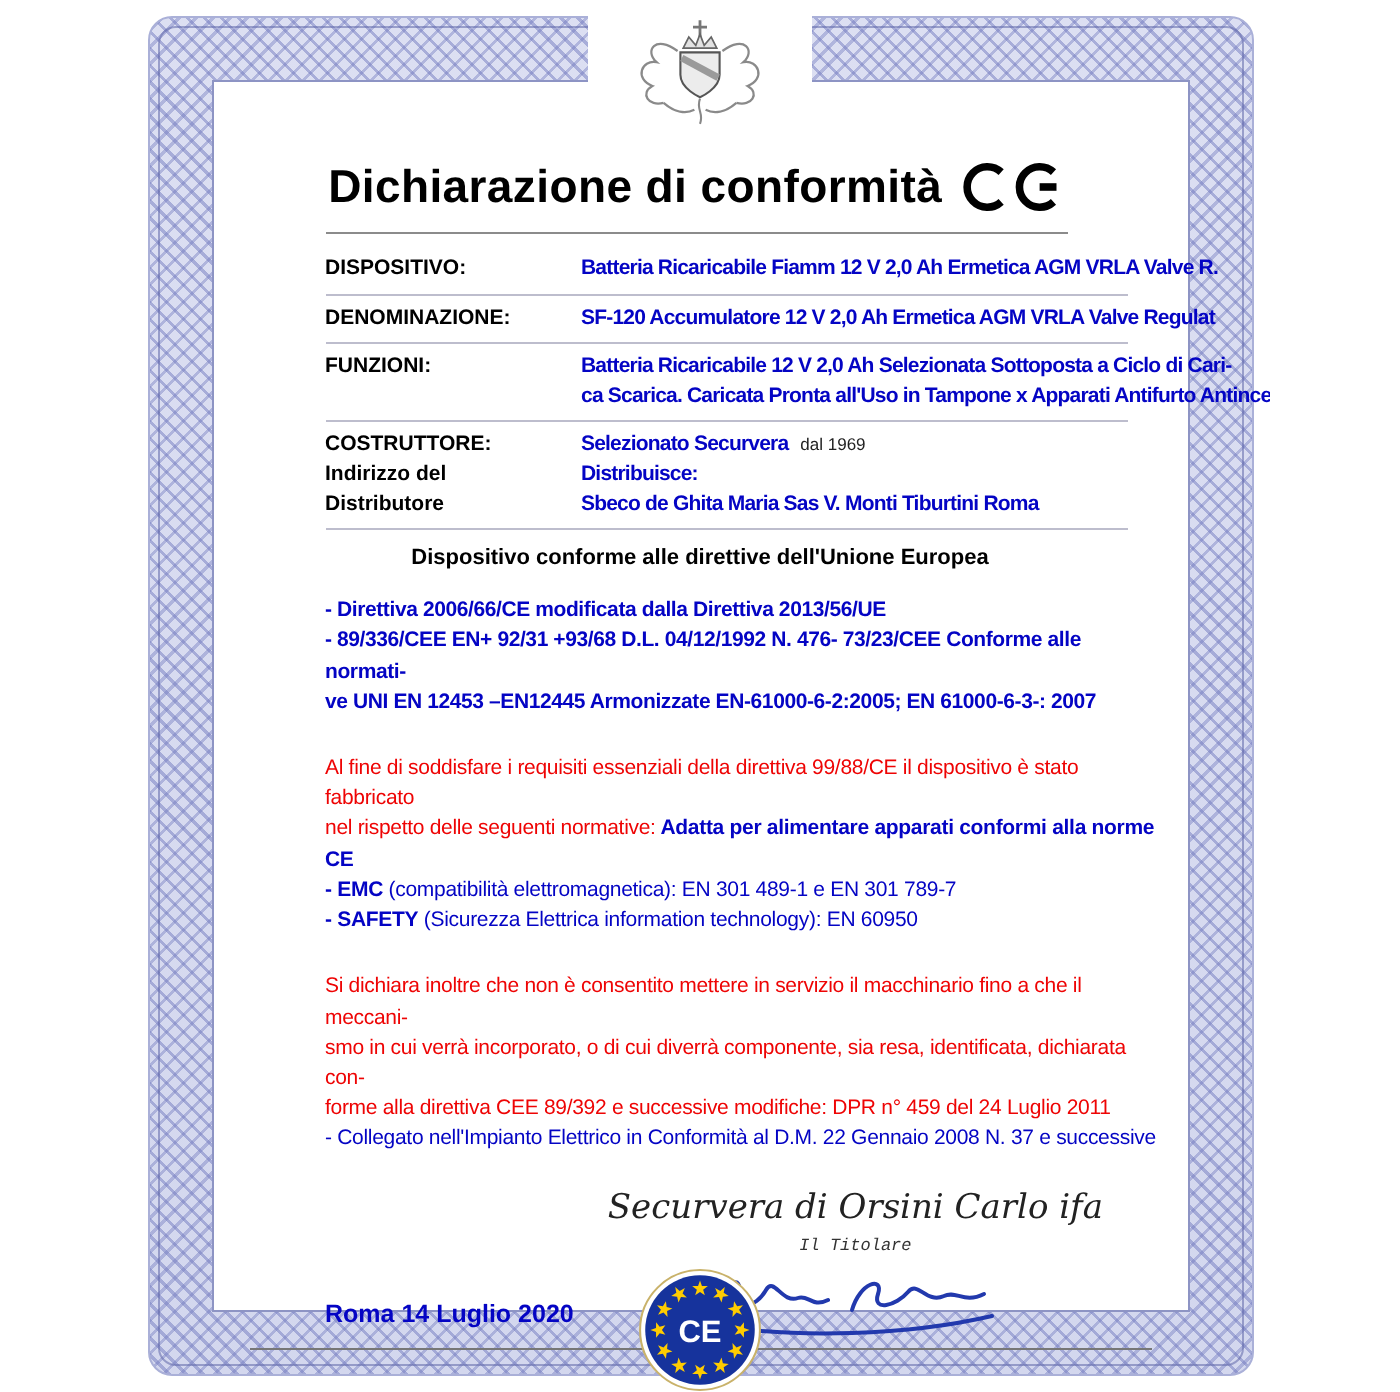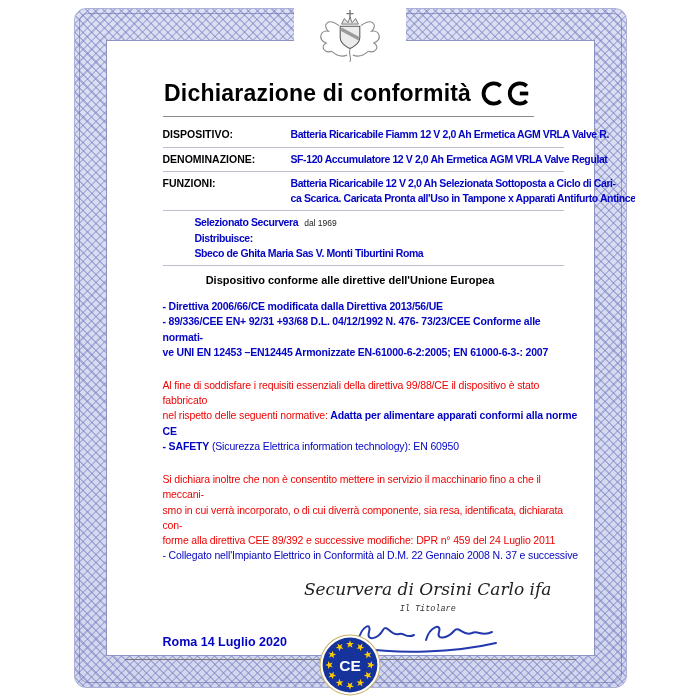--- a/index.html
+++ b/index.html
@@ -122,39 +122,45 @@
       <div class="frow">
         <div class="flabel">DENOMINAZIONE:</div>
         <div class="fval">SF-120 Accumulatore 12 V 2,0 Ah Ermetica AGM VRLA Valve Regulat</div>
       </div>
       <div class="frow">
         <div class="flabel">FUNZIONI:</div>
         <div class="fval">Batteria Ricaricabile 12 V 2,0 Ah Selezionata Sottoposta a Ciclo di Cari-
 ca Scarica. Caricata Pronta all'Uso in Tampone x Apparati Antifurto Antincendio Domotica</div>
       </div>
       <div class="frow">
+        <div class="flabel lcol">
+          <div class="line">COSTRUTTORE:</div>
+          <div class="line" style="font-weight:bold">Indirizzo del</div>
+          <div class="line" style="font-weight:bold">Distributore</div>
+        </div>
         <div class="fval wrapok vcol" style="white-space:normal">
           <div class="line"><span>Selezionato Securvera</span><span class="since">dal 1969</span></div>
           <div class="line">Distribuisce:</div>
           <div class="line">Sbeco de Ghita Maria Sas V. Monti Tiburtini Roma</div>
         </div>
       </div>
     </div>
 
     <div class="asterisks">**************************************************</div>
 
     <div class="subheading">Dispositivo conforme alle direttive dell'Unione Europea</div>
 
     <div class="directives">- Direttiva 2006/66/CE modificata dalla Direttiva 2013/56/UE
 - 89/336/CEE EN+ 92/31 +93/68 D.L. 04/12/1992 N. 476- 73/23/CEE Conforme alle normati-
 ve UNI EN 12453 –EN12445 Armonizzate EN-61000-6-2:2005; EN 61000-6-3-: 2007</div>
 
     <div class="para">
       <span class="lead"><span class="red">Al fine di soddisfare i requisiti essenziali della direttiva 99/88/CE il dispositivo è stato fabbricato
 nel rispetto delle seguenti normative:</span><span class="inlineblue bold"> Adatta per alimentare apparati conformi alla norme CE</span></span>
+      <div class="normline"><b>- EMC</b><span> (compatibilità elettromagnetica): EN 301 489-1 e EN 301 789-7</span></div>
       <div class="normline"><b>- SAFETY</b><span> (Sicurezza Elettrica information technology): EN 60950</span></div>
     </div>
 
     <div class="para">
       <div class="decl-red">Si dichiara inoltre che non è consentito mettere in servizio il macchinario fino a che il meccani-
 smo in cui verrà incorporato, o di cui diverrà componente, sia resa, identificata, dichiarata con-
 forme alla direttiva CEE 89/392 e successive modifiche: DPR n° 459 del 24 Luglio 2011</div>
       <div class="decl-blue">- Collegato nell'Impianto Elettrico in Conformità al D.M. 22 Gennaio 2008 N. 37 e successive</div>
     </div>
 

